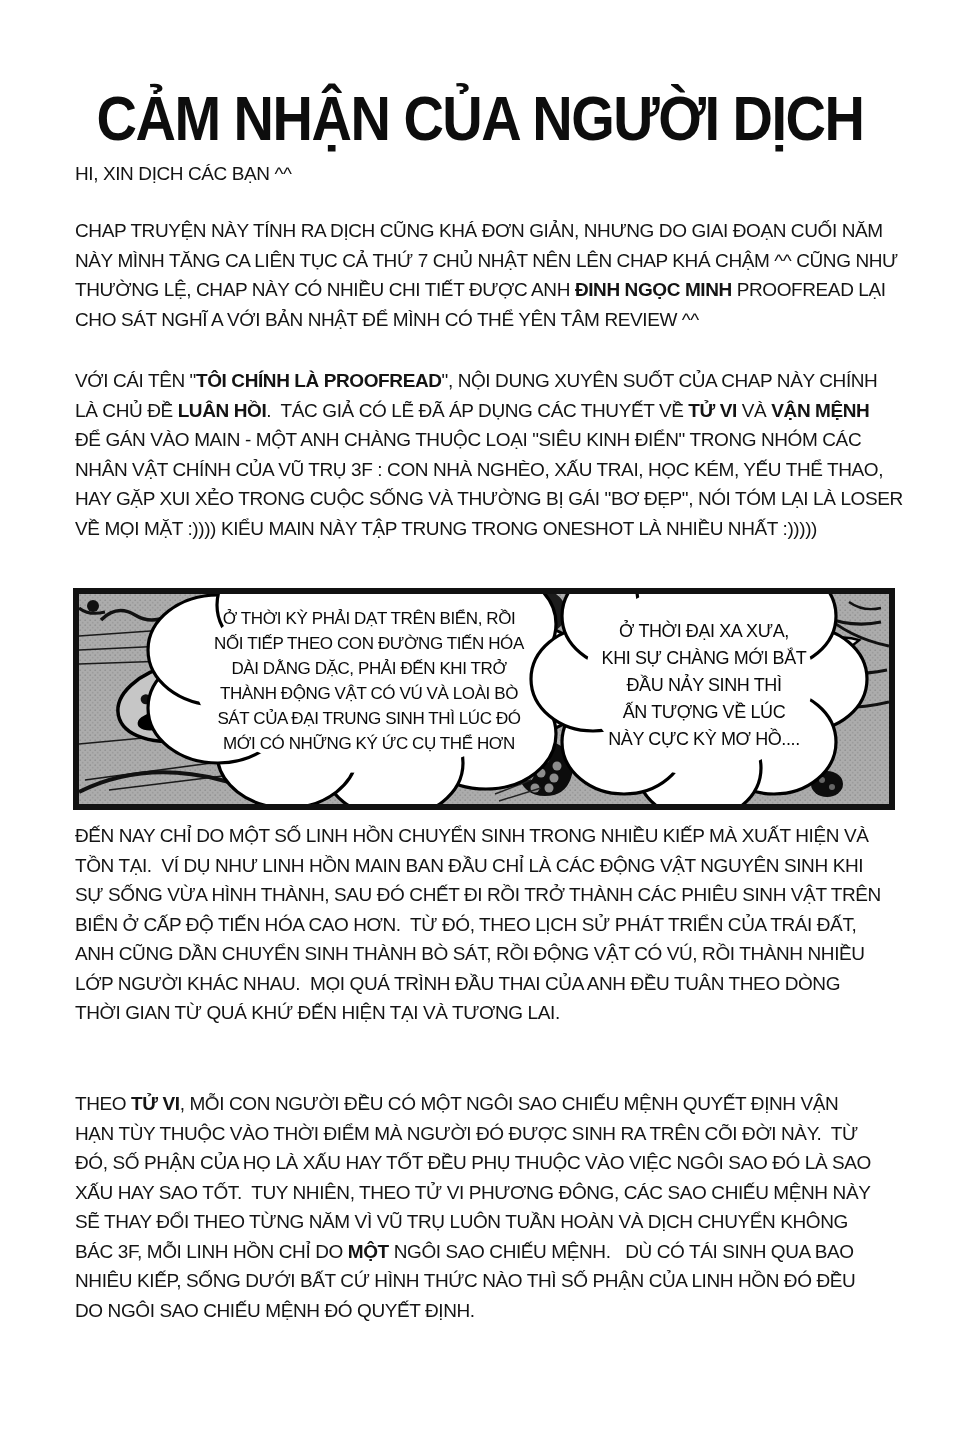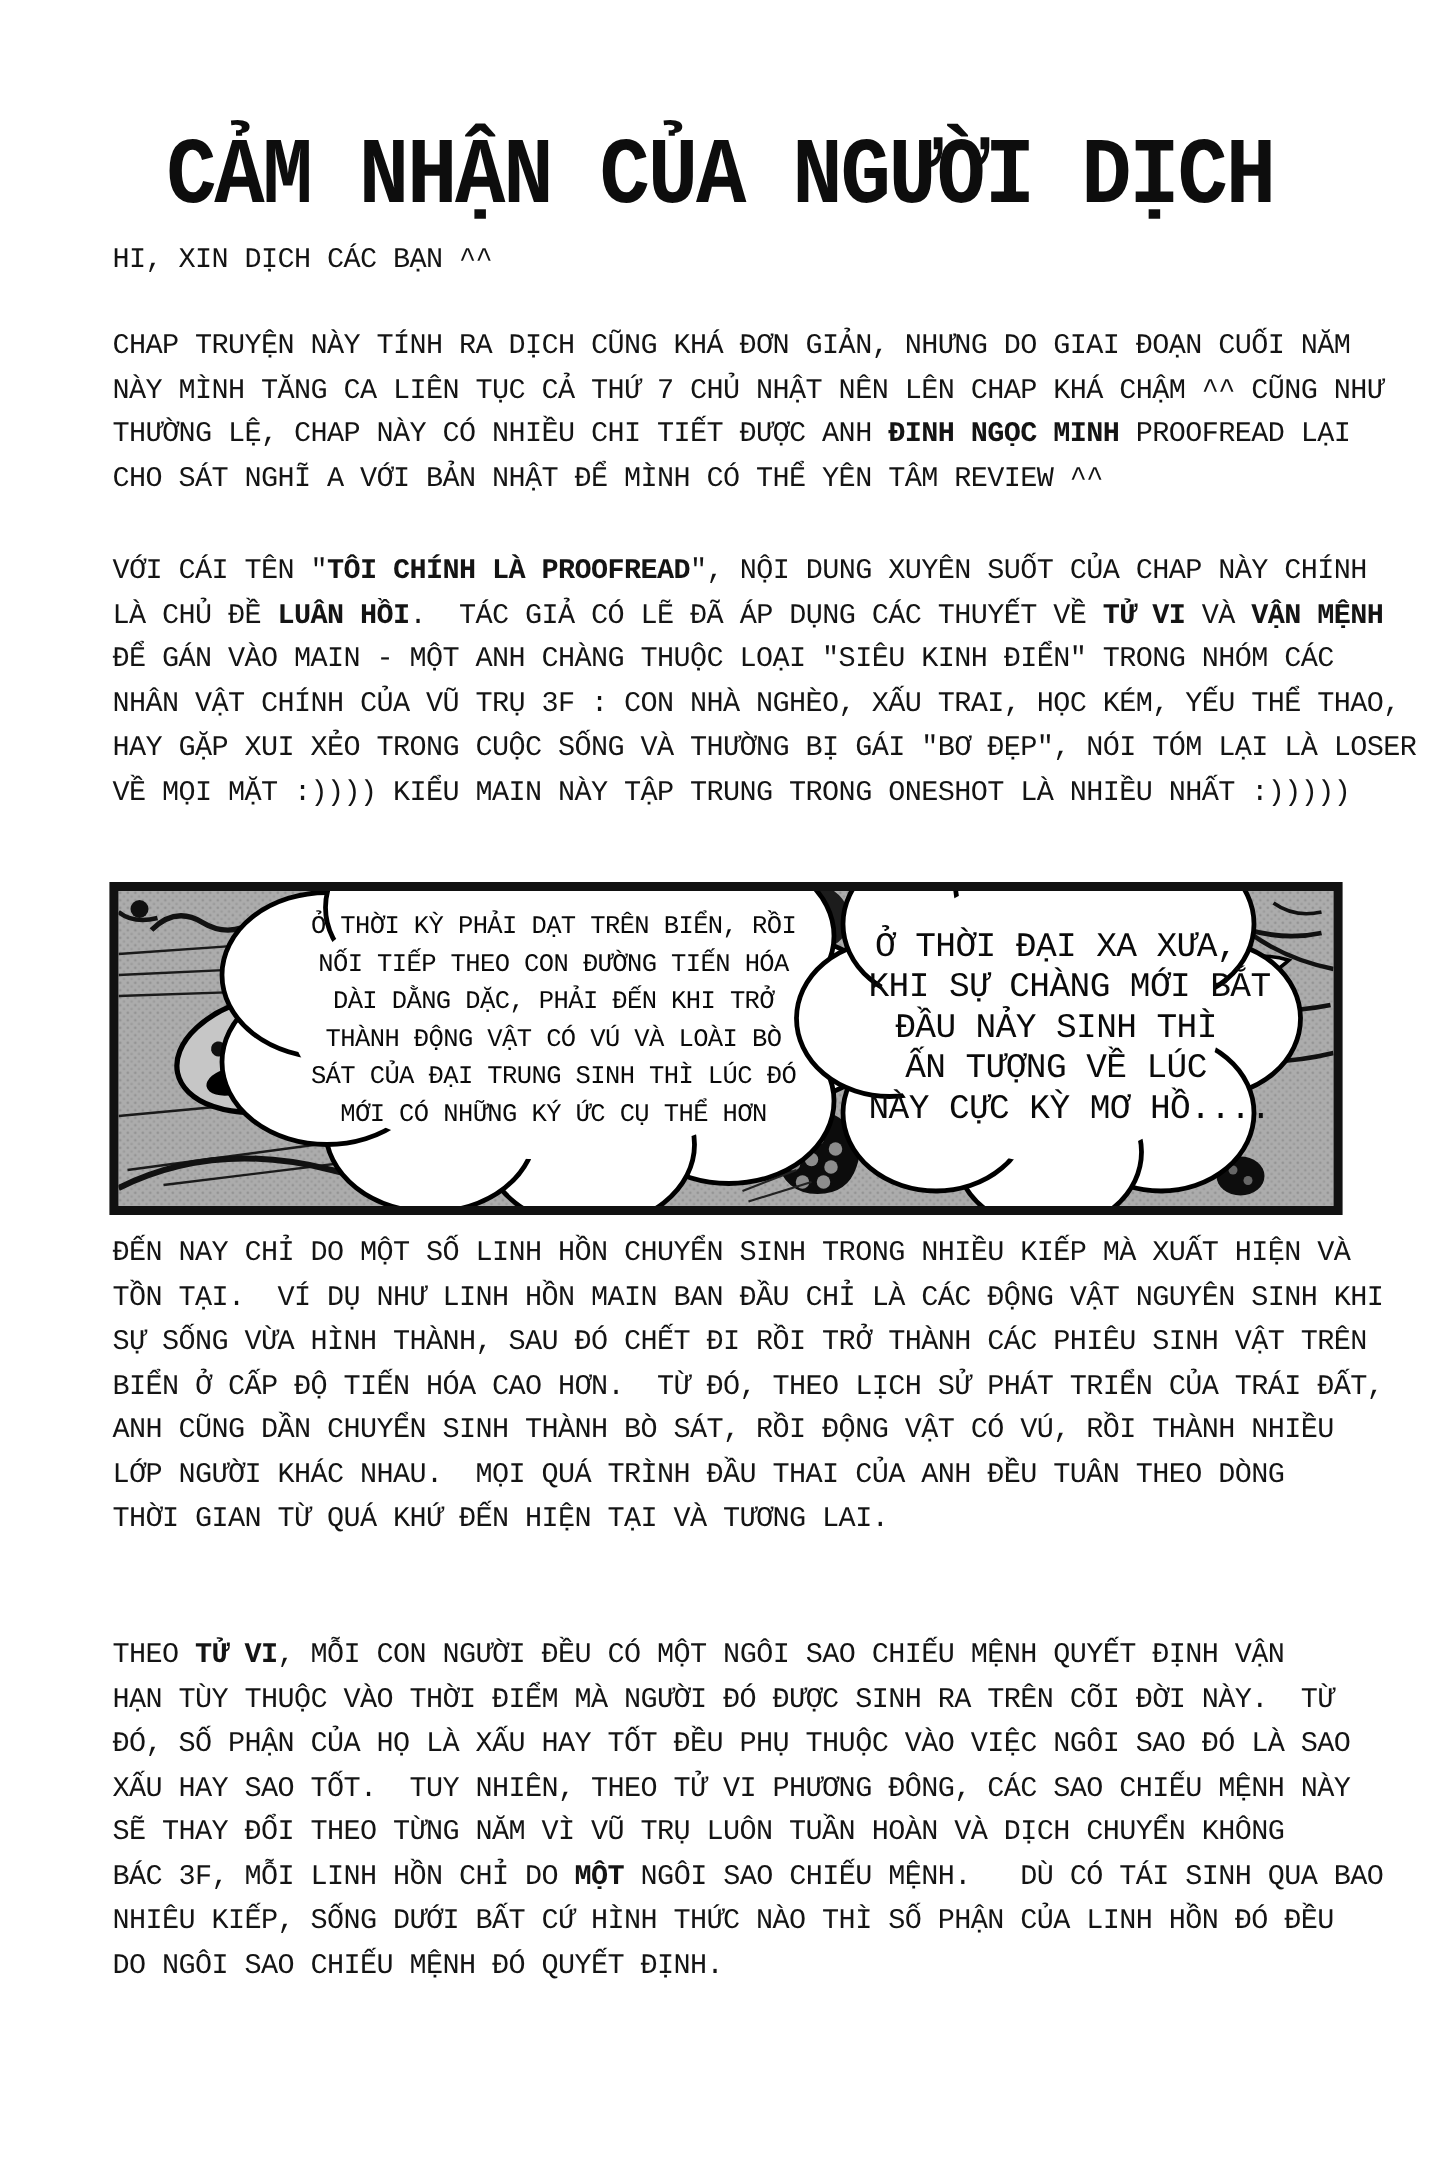--- a/index.html
+++ b/index.html
@@ -1,32 +1,32 @@
 <!DOCTYPE html>
 <html><head>
 <meta charset="utf-8">
 <style>
   html,body{margin:0;padding:0;background:#ffffff;}
   .page{position:relative;width:960px;height:1444px;background:#ffffff;overflow:hidden;
-        font-family:Liberation Mono, monospace;color:#141414;}
+        font-family:Liberation Sans, sans-serif;color:#141414;}
   .title{position:absolute;left:0;right:0;top:44px;text-align:center;
          font-size:56px;font-weight:bold;letter-spacing:-1.5px;white-space:pre;
          transform:scaleY(1.12);transform-origin:top center;color:#0d0d0d;}
   .para{position:absolute;left:75px;width:815px;font-size:19px;line-height:29.5px;
         letter-spacing:-0.4px;}
   .para .line{white-space:pre;}
   .para .b{font-weight:bold;}
   .panel{position:absolute;left:73px;top:588px;width:810px;height:210px;
          border:6px solid #111;background:#ababab;}
   .panel svg{position:absolute;left:0;top:0;display:block;}
   .bubble-text{position:absolute;text-align:center;font-size:17px;line-height:25px;
                letter-spacing:-0.4px;color:#0a0a0a;}
   .bubble-text .bline{white-space:pre;}
   .bt-left{left:120px;top:12px;width:340px;}
-  .bt-right{left:500px;top:24px;width:250px;font-size:23px;line-height:27px;}
+  .bt-right{left:500px;top:24px;width:250px;font-size:18px;line-height:27px;}
 </style>
 </head>
 <body>
 
 <div class="page">
 
   <h1 class="title">CẢM NHẬN CỦA NGƯỜI DỊCH</h1>
 
   <div class="para" style="top:159px">
       <div class="line"><span>HI, XIN DỊCH CÁC BẠN ^^</span></div>

